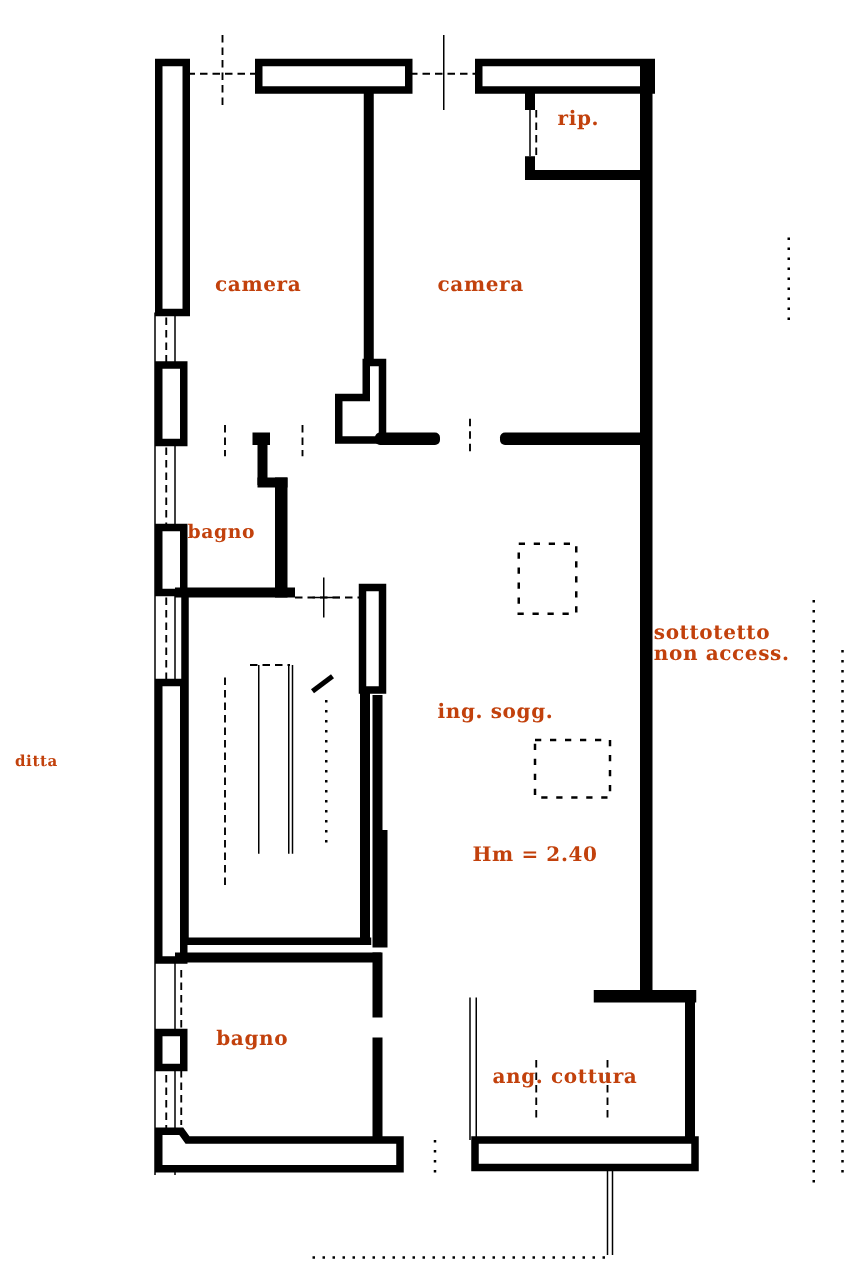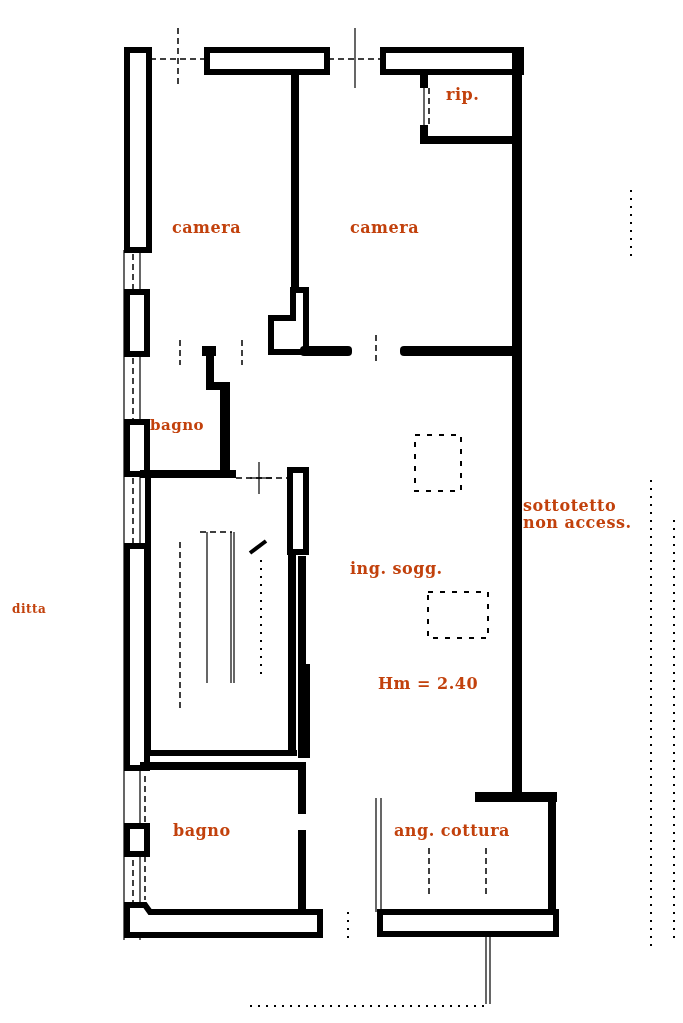--- a/index.html
+++ b/index.html
@@ -142,16 +142,16 @@
   <line class="dot" x1="250" y1="1006" x2="490" y2="1006" stroke-width="1.2"></line>
 </svg>
 
 <div class="lbl" style="left:172px; top:220px;">camera</div>
 <div class="lbl" style="left:350px; top:220px;">camera</div>
 <div class="lbl" style="left:446px; top:87px;">rip.</div>
 <div class="lbl" style="left:150px; top:418px; font-size:15px;">bagno</div>
 <div class="lbl" style="left:350px; top:561px;">ing. sogg.</div>
 <div class="lbl" style="left:378px; top:676px;">Hm  = 2.40</div>
 <div class="lbl" style="left:173px; top:823px;">bagno</div>
-<div class="lbl" style="left:394px; top:823px;">ang. cottura</div>
+<div class="lbl" style="left:394px; top:853px;">ang. cottura</div>
 <div class="lbl lbl-ml" style="left:523px; top:498px;"><span>sottotetto</span>
 <span>non access.</span></div>
 <div class="lbl" style="left:12px; top:603px; font-size:12px;">ditta</div>
 
 </body></html>

